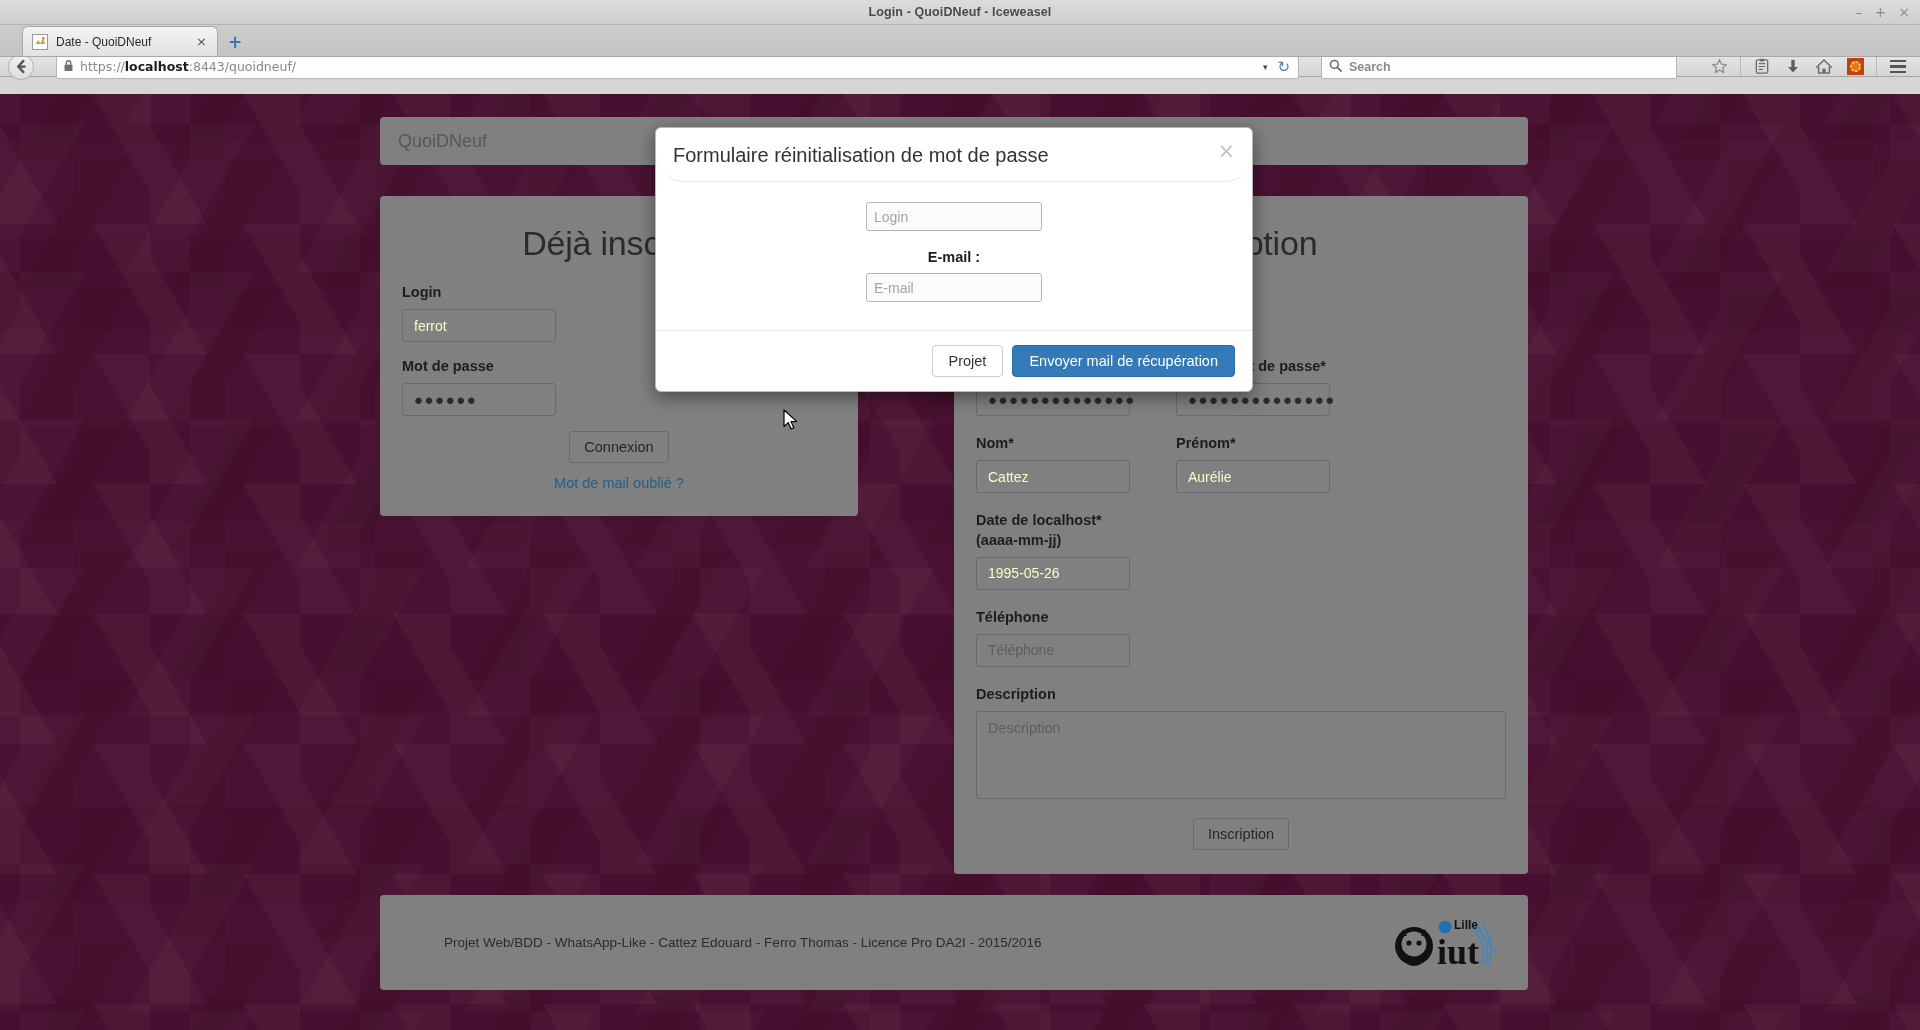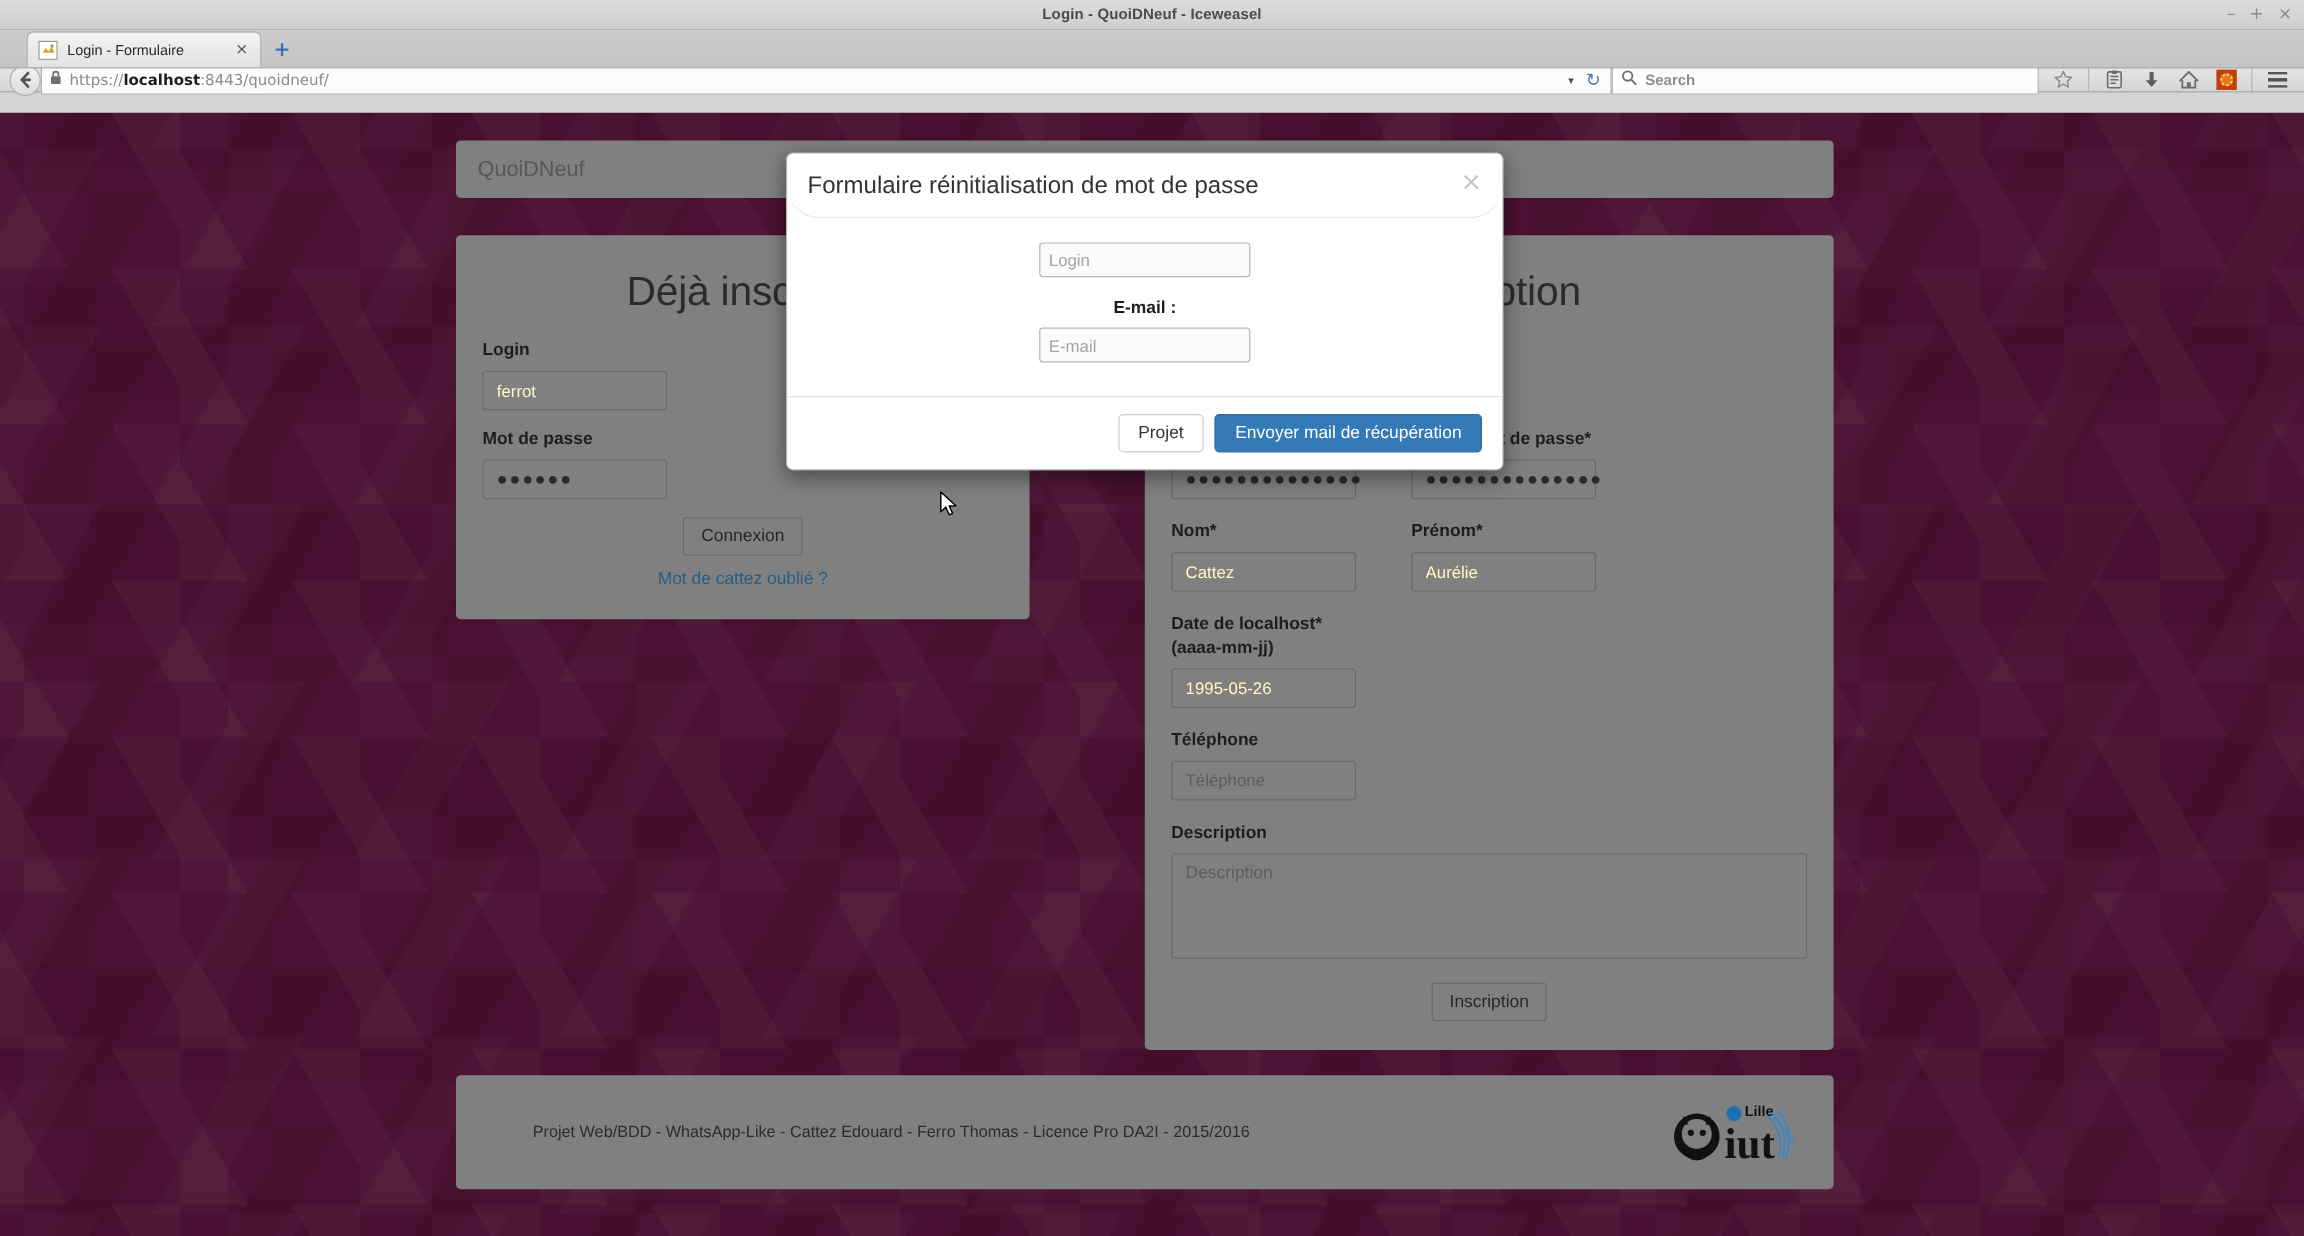--- a/index.html
+++ b/index.html
@@ -98,21 +98,21 @@
   }
 
   
   .navbar {
     height: 20px;
     background: linear-gradient(to bottom, #e4e4e4 0%, #d5d5d5 100%);
     border-bottom: 1px solid #a6a6a6;
     display: flex;
     align-items: center;
     padding: 0 8px;
-    gap: 0;
+    gap: 22px;
   }
   .backbtn {
     width: 26px; height: 26px; border-radius: 50%;
     background: linear-gradient(to bottom,#f2f2f2,#dedede);
     border: 1px solid #b0b0b0;
     display: flex; align-items: center; justify-content: center;
     cursor: pointer;
   }
   .backbtn svg { width: 15px; height: 15px; }
   .urlbar {
@@ -446,21 +446,21 @@
 
   <div class="tabstrip">
     <div class="tab">
       <span class="tab-favicon">
         <svg width="13" height="13" viewBox="0 0 16 16">
           <rect width="16" height="16" fill="#ffffff"></rect>
           <path d="M2 11 L5 6 L8 10 L11 4 L14 11 Z" fill="#d8a13a"></path>
           <circle cx="11.5" cy="4" r="1.6" fill="#c98a22"></circle>
         </svg>
       </span>
-      <span class="tab-title">Login - Formulaire</span>
+      <span class="tab-title">Date - QuoiDNeuf</span>
       <span class="tab-close">×</span>
     </div>
     <span class="newtab">+</span>
   </div>
 
   <div class="navbar">
     <div class="backbtn">
       <svg viewBox="0 0 16 16">
         <path d="M10 2 L4.5 8 L10 14" stroke="#555" stroke-width="2.4" fill="none" stroke-linecap="round" stroke-linejoin="round"></path>
         <path d="M4.5 8 L11.5 8" stroke="#555" stroke-width="2.4" stroke-linecap="round"></path>
@@ -554,21 +554,21 @@
           <div class="fgroup">
             <label class="flabel">Mot de passe</label>
             <div class="finput pwdots" style="display:flex;align-items:center;">
               <span>●●●●●●</span>
             </div>
           </div>
 
           <div class="center">
             <button class="btn-default">Connexion</button>
             <br>
-            <a class="forgot-link">Mot de cattez oublié ?</a>
+            <a class="forgot-link">Mot de mail oublié ?</a>
           </div>
         </div>
 
         <div class="panel right">
           <h2 class="panel-title">Inscription</h2>
 
           <div class="two-col">
             <div>
               <label class="flabel">Login*</label>
               <input class="finput half" type="text" placeholder="Login" style="">

